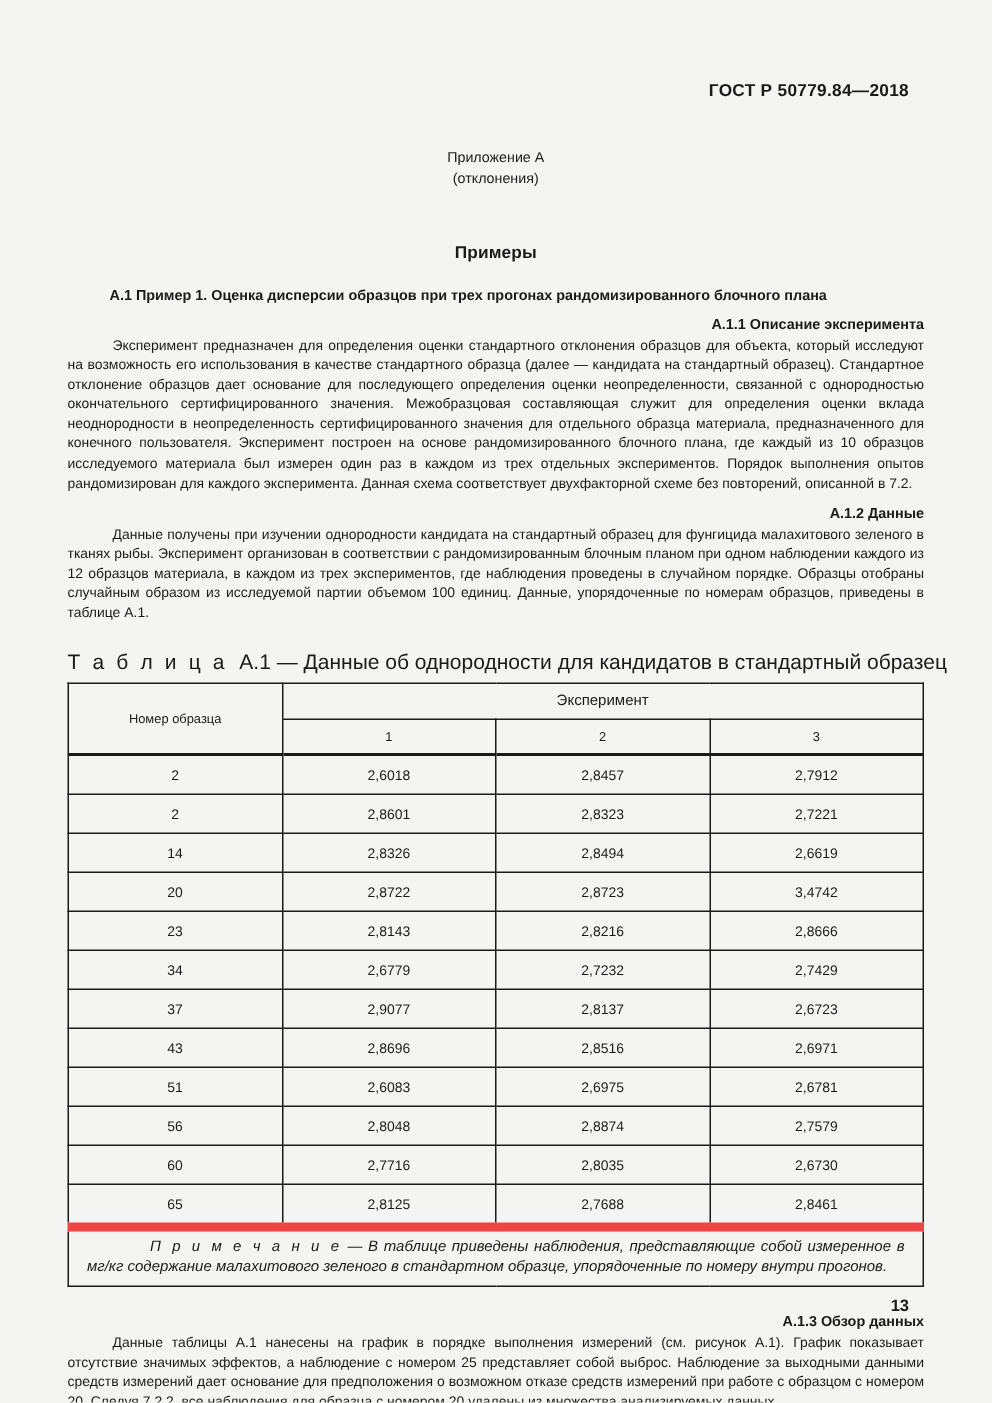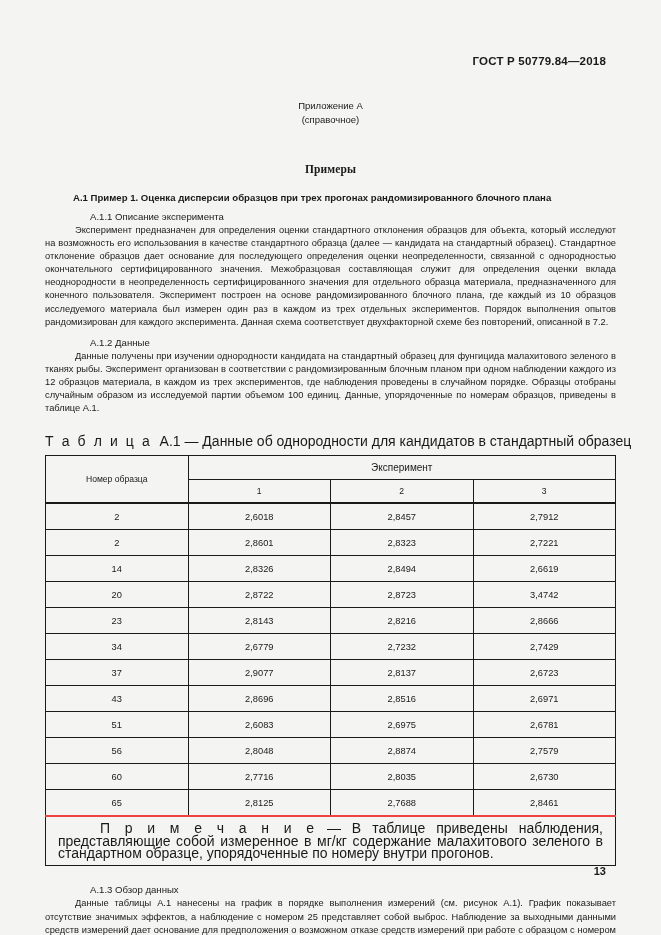--- a/index.html
+++ b/index.html
@@ -41,33 +41,33 @@
   }
   .annex-title .line2 {
     display: block;
   }
   .examples-title {
     text-align: center;
     font-size: 11.5px;
     font-weight: bold;
     margin-top: 37px;
     letter-spacing: 0.1px;
-    font-family: Liberation Serif, serif;
   }
   .h2 {
     font-size: 9.6px;
     font-weight: bold;
     margin-top: 17px;
     padding-left: 28px;
   }
   .h3 {
     font-size: 9.6px;
-    font-weight: normal;
+    font-weight: bold;
     margin-top: 8px;
     padding-left: 45px;
+    text-align: right;
   }
   p.body {
     font-size: 9.3px;
     line-height: 13.1px;
     text-align: justify;
     text-indent: 30px;
     margin: 2px 0 0 0;
     hyphens: manual;
   }
   
@@ -102,27 +102,28 @@
     height: 23px;
   }
   table.data th.hdr-num {
     font-size: 8.6px;
     height: 22px;
   }
   table.data tr.first-data td {
     border-top: 2px solid #1a1a1a;
   }
   table.data td.note-cell {
-    border-top: 2px solid #ef4444;
+    border-top: 6px solid #ef4444;
     text-align: left;
     padding: 5px 12px 6px 12px;
     height: auto;
-    font-size: 14px;
+    font-size: 10px;
     line-height: 12.4px;
     text-align: justify;
+    font-style: italic;
   }
   .note-lead {
     letter-spacing: 1.9px;
   }
   .note-indent { padding-left: 42px; }
   .after-table {
     margin-top: 18px;
   }
   .page-number {
     position: absolute;
@@ -136,21 +137,21 @@
 <body>
 
 <div class="page">
 
   <div class="header">
     <span>ГОСТ Р 50779.84—2018</span>
   </div>
 
   <div class="annex-title">
     <span>Приложение А</span>
-    <span class="line2">(справочное)</span>
+    <span class="line2">(отклонения)</span>
   </div>
 
   <div class="examples-title">Примеры</div>
 
   <div class="h2">А.1  Пример 1. Оценка дисперсии образцов при трех прогонах рандомизированного блочного плана</div>
 
   <div class="h3">А.1.1  Описание эксперимента</div>
   <p class="body">Эксперимент предназначен для определения оценки стандартного отклонения образцов для объекта, который исследуют на возможность его использования в качестве стандартного образца (далее — кандидата на стандартный образец). Стандартное отклонение образцов дает основание для последующего определения оценки неопределенности, связанной с однородностью окончательного сертифицированного значения. Межобразцовая составляющая служит для определения оценки вклада неоднородности в неопределенность сертифицированного значения для отдельного образца материала, предназначенного для конечного пользователя. Эксперимент построен на основе рандомизированного блочного плана, где каждый из 10 образцов исследуемого материала был измерен один раз в каждом из трех отдельных экспериментов. Порядок выполнения опытов рандомизирован для каждого эксперимента. Данная схема соответствует двухфакторной схеме без повторений, описанной в 7.2.</p>
 
   <div class="h3">А.1.2  Данные</div>

